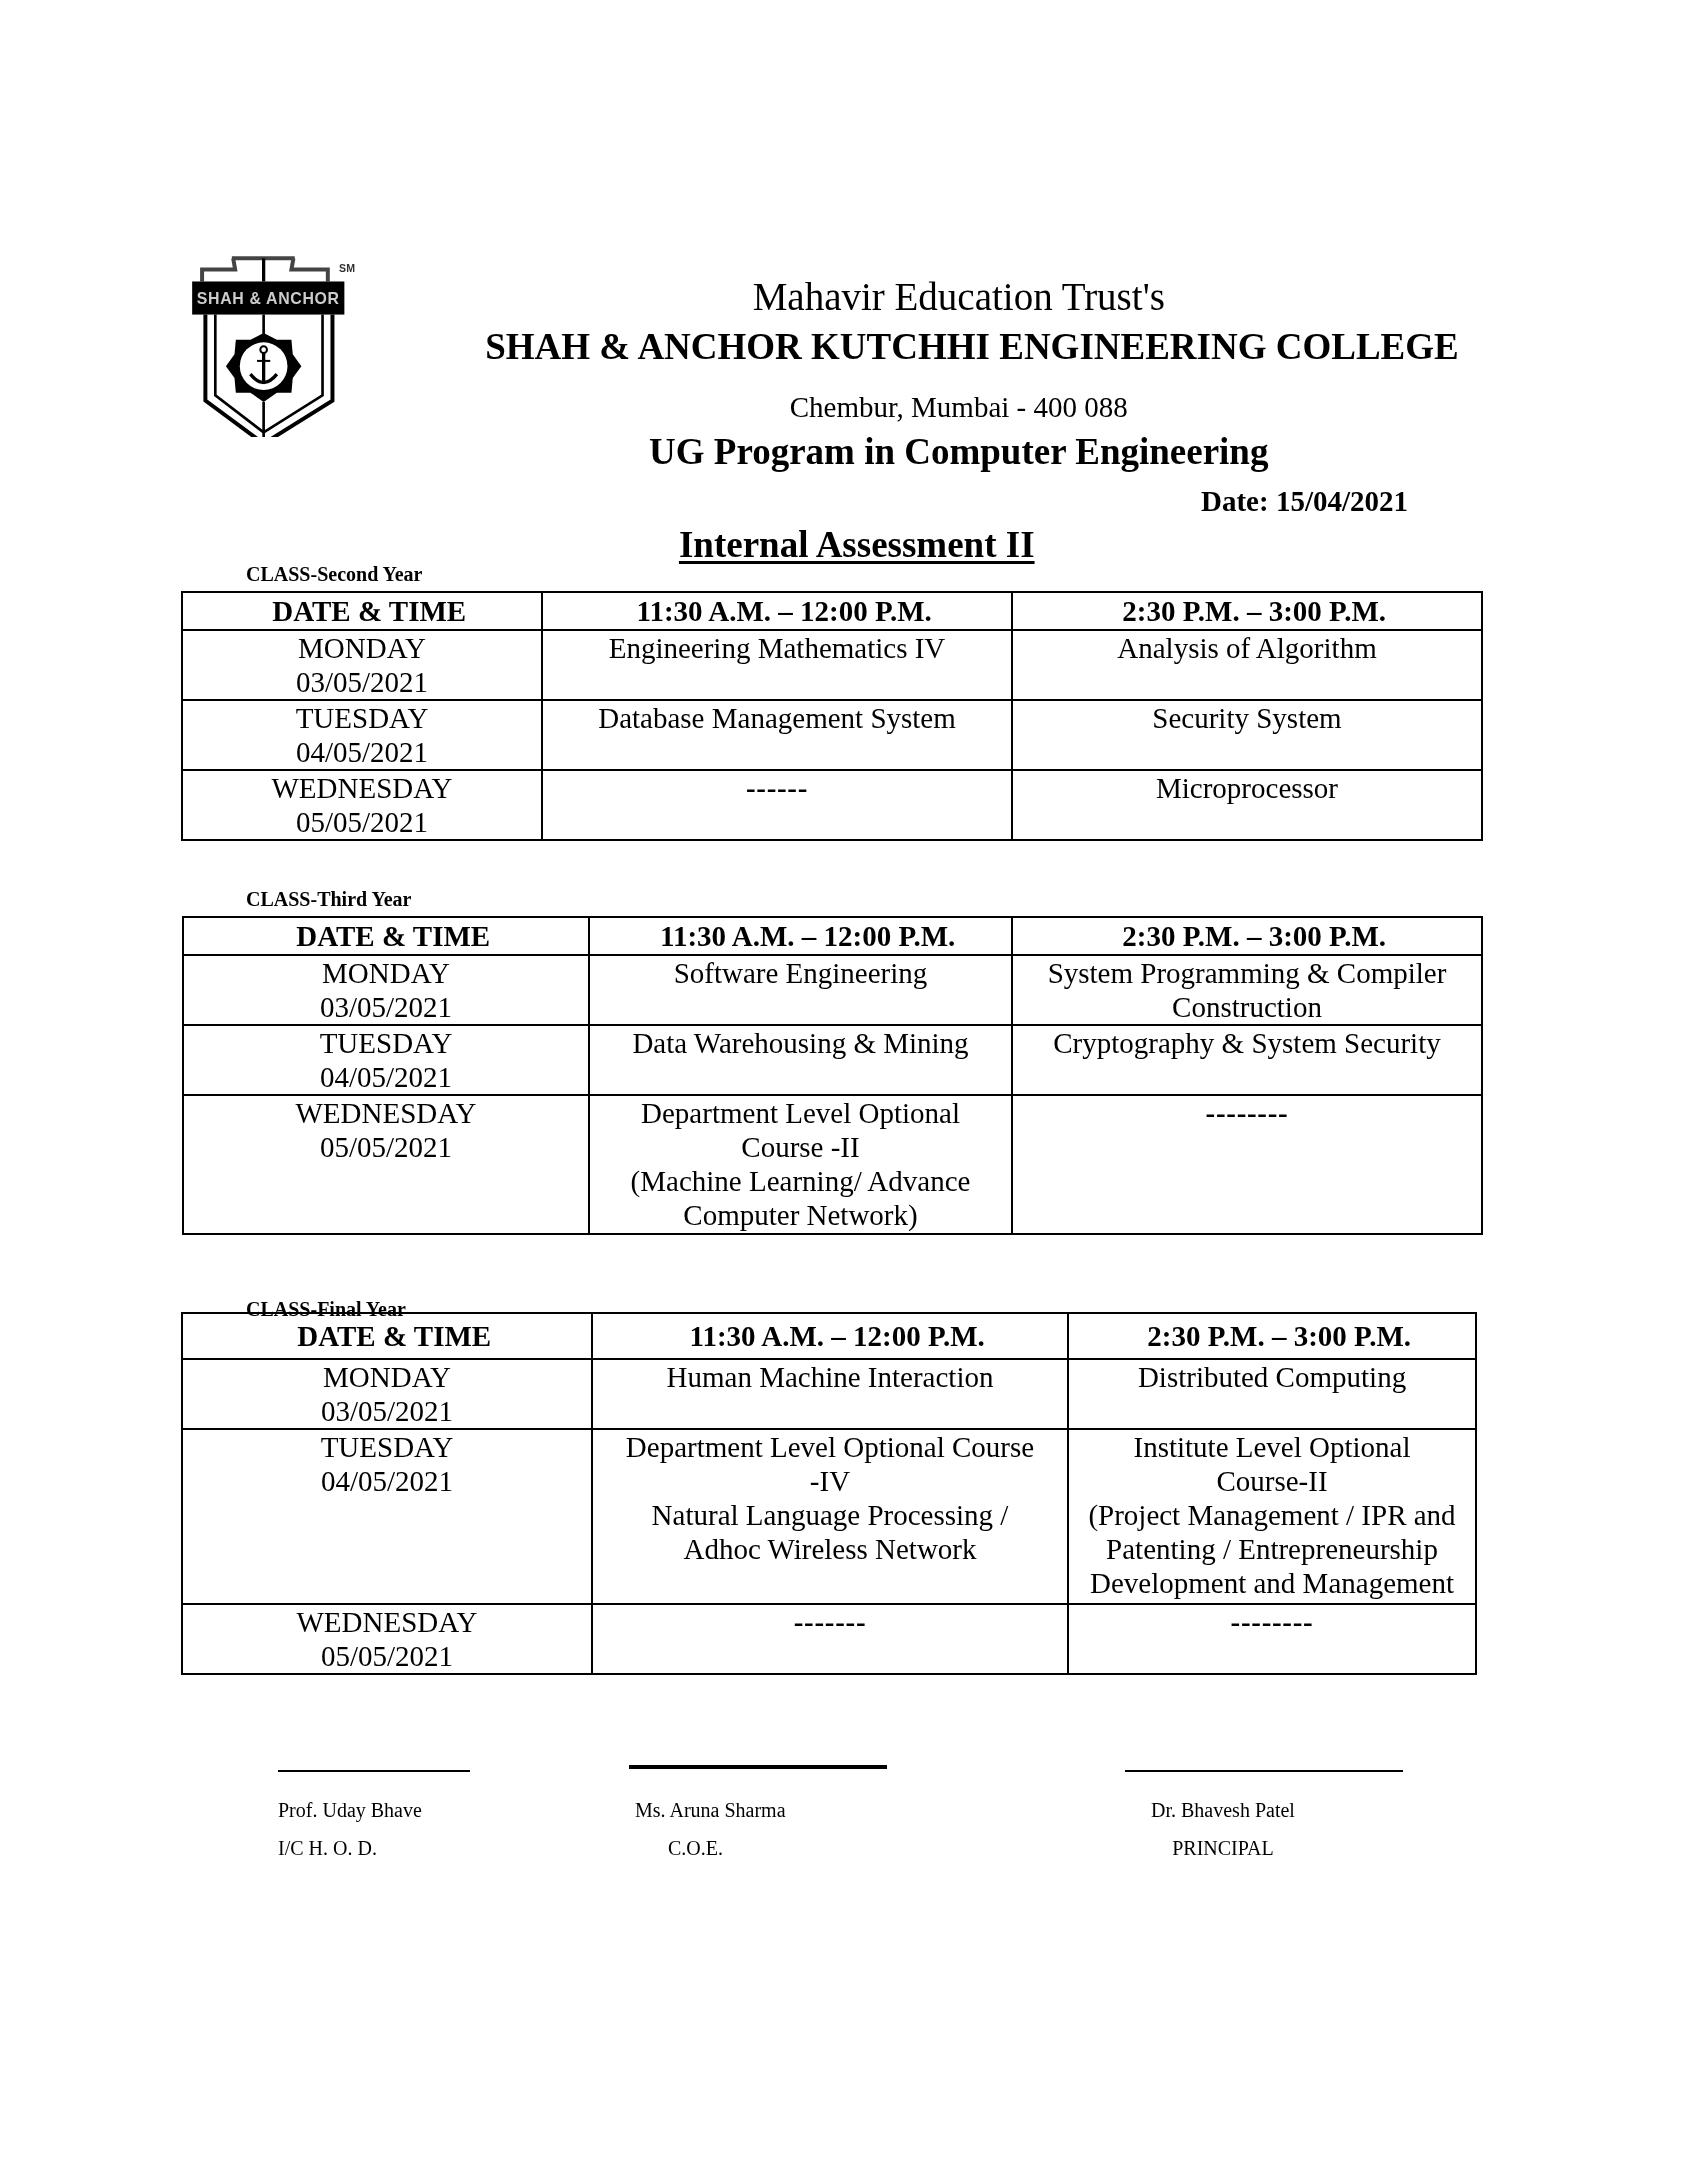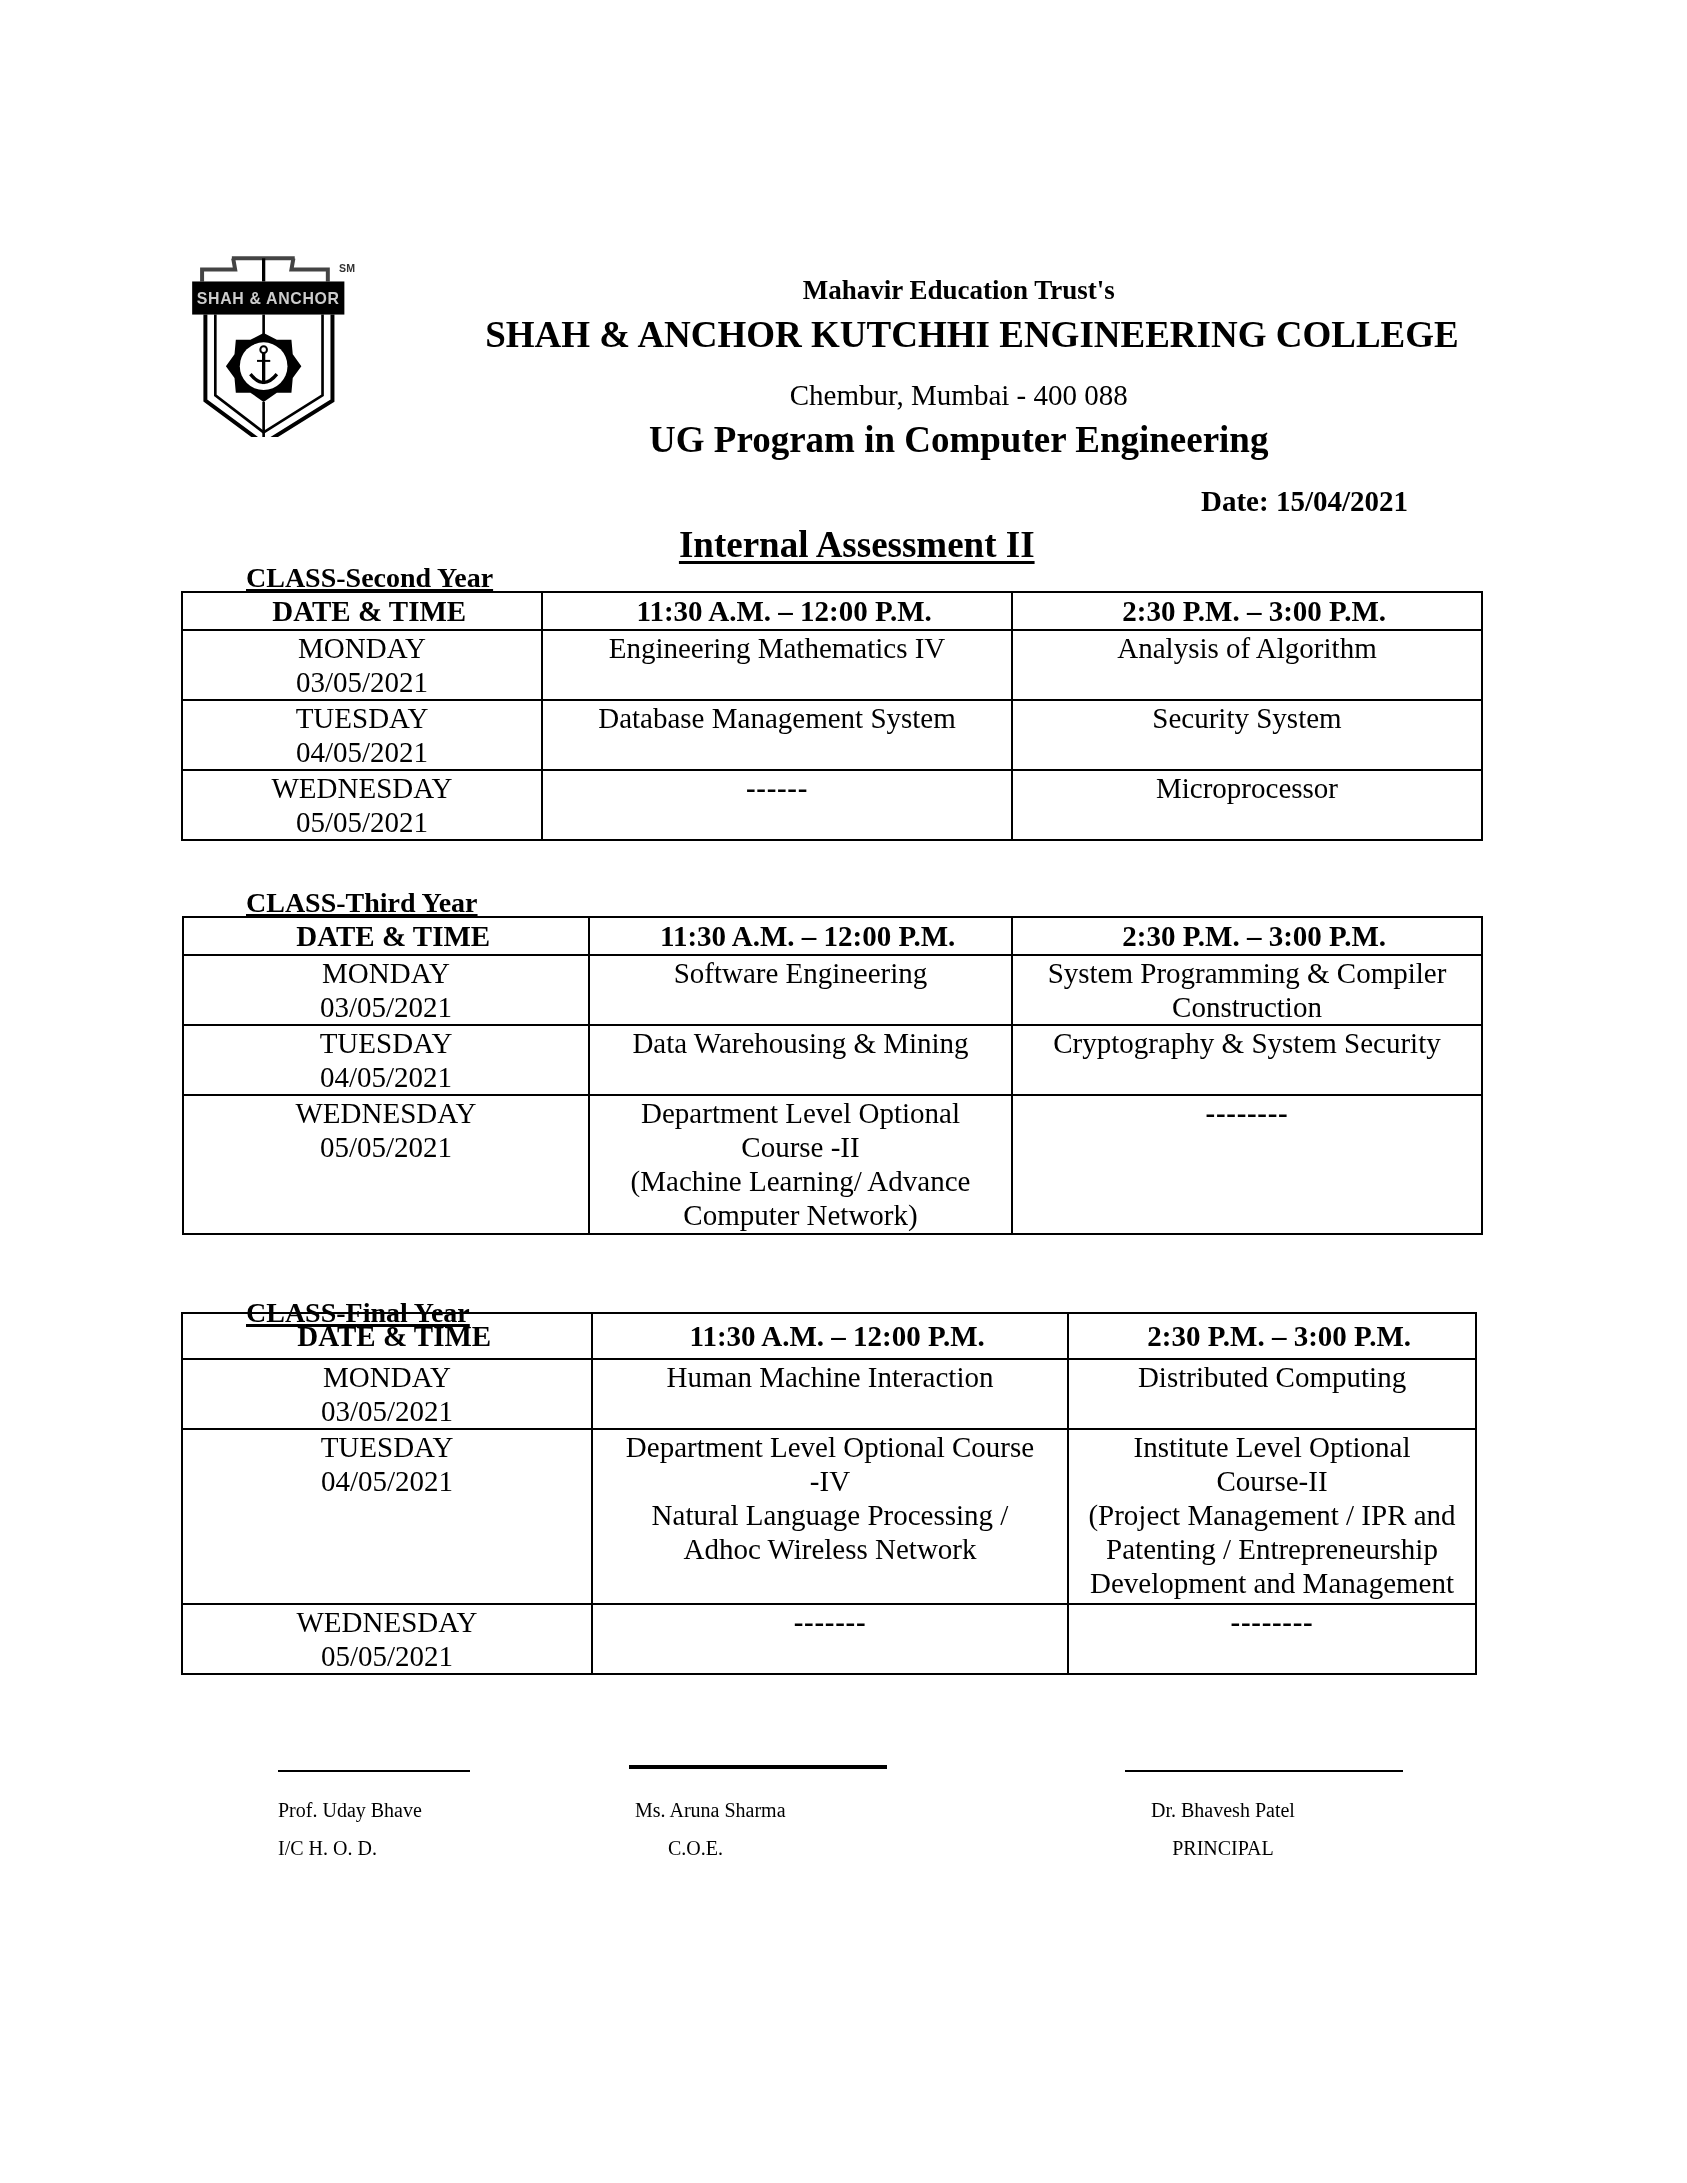--- a/index.html
+++ b/index.html
@@ -2,28 +2,28 @@
 <html style="font-size:10.6px"><head>
 <meta charset="utf-8">
 <style>
   html, body { margin: 0; padding: 0; background: #ffffff; }
   body {
     width: 1687px; height: 2183px; position: relative; overflow: hidden;
     font-family: "Liberation Serif", "DejaVu Serif", serif; color: #000;
   }
   .logo { position: absolute; left: 192px; top: 255px; width: 172px; width: 179px; height: 182px; }
   .header { position: absolute; left: 423px; top: 277px; width: 1098px; text-align: center; }
-  .h-trust { font-size: 27px; font-weight: bold; line-height: 1; margin: 0 0 0 -26.5px; }
+  .h-trust { font-size: 39px; font-weight: normal; line-height: 1; margin: 0 0 0 -26.5px; }
   .h-college { font-size: 37px; font-weight: bold; line-height: 1; margin-top: 12px; white-space: nowrap; }
   .h-addr { font-size: 29px; font-weight: normal; line-height: 1; margin-top: 28px; margin-left: -26.5px; }
   .h-prog { font-size: 37px; font-weight: bold; line-height: 1; margin-top: 10.6px; margin-left: -26.5px; }
   .date { position: absolute; left: 1201px; top: 485px; font-size: 29px; font-weight: bold; }
   .title { position: absolute; left: 0; width: 1687px; top: 523px; text-align: center; font-size: 37px; font-weight: bold; }
   .title span { text-decoration: underline; text-decoration-thickness: 3.3px; text-underline-offset: 4px; margin-left: 26.5px; }
-  .class-label { position: absolute; font-size: 28px; font-weight: bold; text-decoration: underline; text-decoration-thickness: 2.6px; text-underline-offset: 2px; line-height: 1; }
+  .class-label { position: absolute; font-size: 20px; font-weight: bold; text-decoration-thickness: 2.6px; text-underline-offset: 2px; line-height: 1; }
   table.tt { position: absolute; border-collapse: collapse; table-layout: fixed; }
   table.tt td, table.tt th { border: 2.6px solid #000; text-align: center; vertical-align: top; padding: 0 2.6px; font-size: 29px; line-height: 34px; }
   table.tt th { font-weight: bold; vertical-align: middle; padding-left: 17px; }
   table.tt td { font-weight: normal; }
   .cell-line { display: block; }
   .dash { font-weight: bold; letter-spacing: 0.7px; }
   .sig { position: absolute; font-size: 20px; line-height: 38px; margin-top: 32px; }
   .sig-line { position: absolute; height: 2px; background: #000; }
 </style>
 </head>

